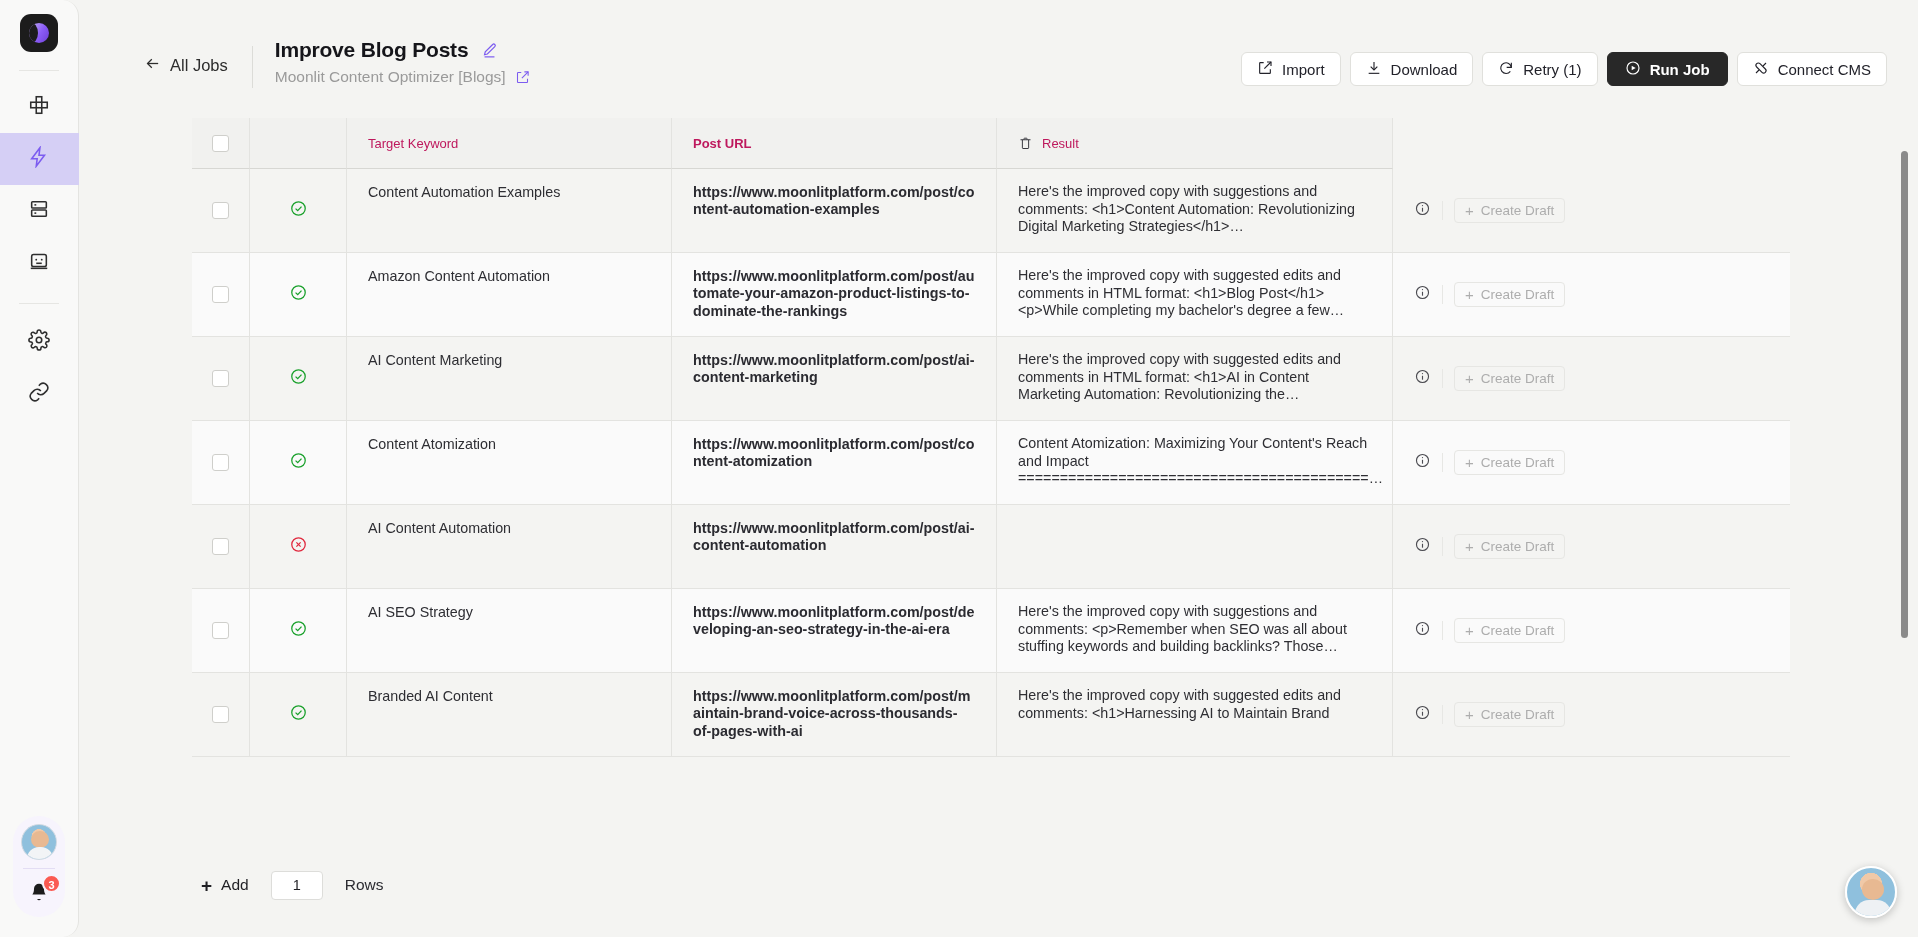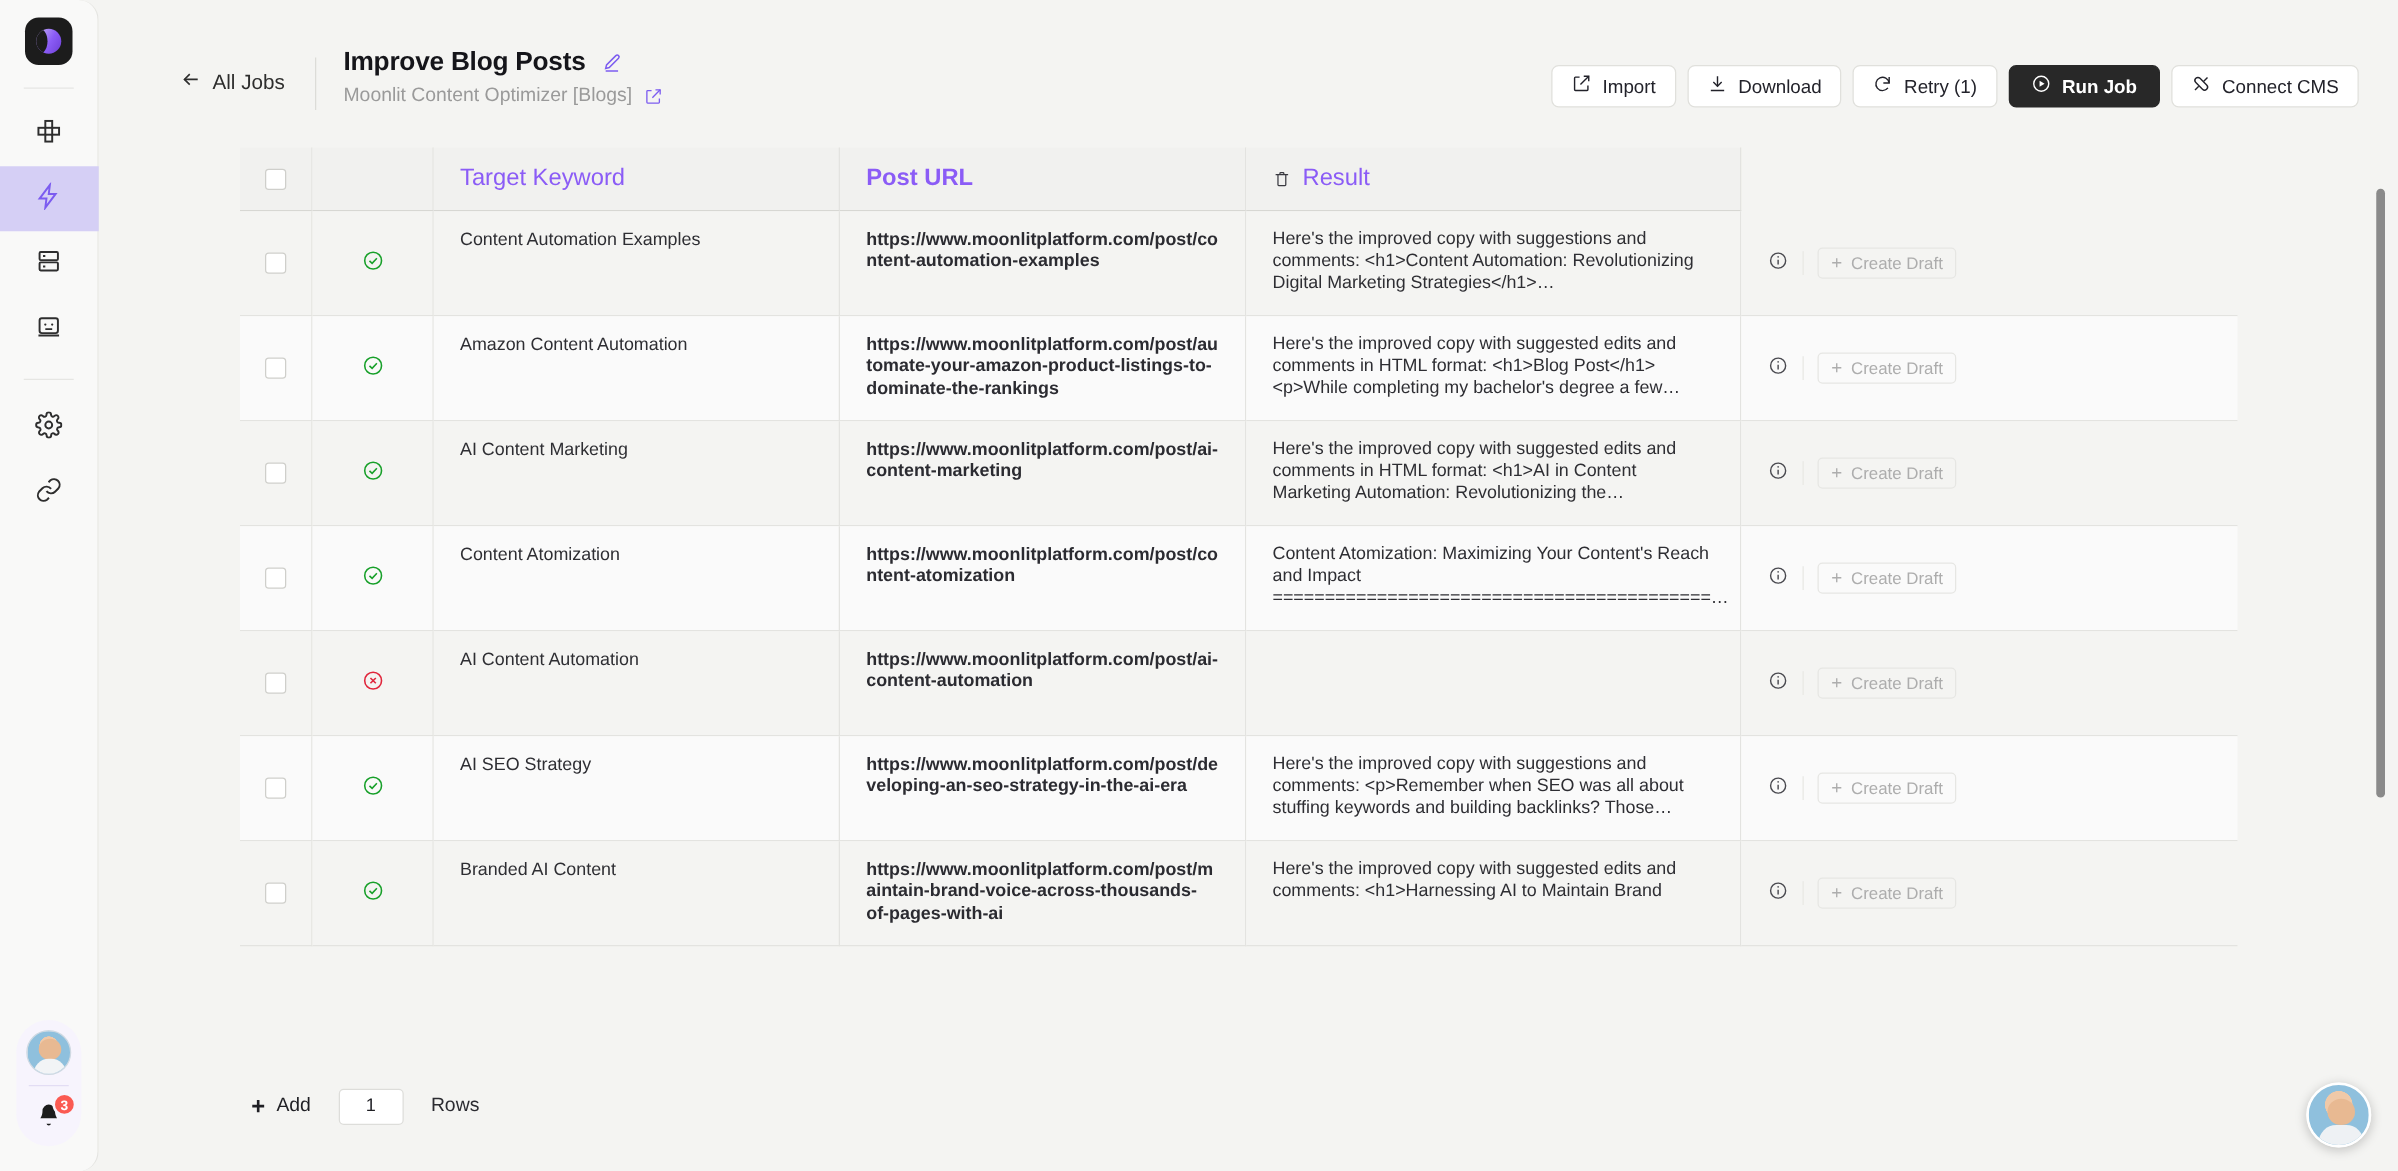--- a/index.html
+++ b/index.html
@@ -120,21 +120,21 @@
   .c-kw     { flex: 0 0 325px; }
   .c-url    { flex: 0 0 325px; font-weight: bold; }
   .c-result { flex: 0 0 396px; }
   .c-cms    { flex: 0 0 397px; border-right: none; }
 
   
   .head .cell { background: #f1f1ef; height: 51px; display: flex; align-items: center;
                 border-bottom: 1px solid #d7d7d3; }
   .head .c-check { justify-content: center; }
   .head .c-kw, .head .c-url, .head .c-result, .head .c-cms { padding-left: 21px; }
-  .head-label { font-size: 19px; color: #8b5cf6; }
+  .head-label { font-size: 13px; color: #be185d; }
   .head-ico { display:inline-flex; margin-right: 9px; }
   .head-ico svg { width: 15px; height: 15px; stroke: #3a3a40; stroke-width: 1.6; fill:none; }
 
   .head-wrap { position: relative; margin-top: 5px; }
   .chk {
     width: 17px; height: 17px; border: 1px solid #cfcfcb; border-radius: 3px;
     background: #fff; cursor: pointer;
   }
 
   

